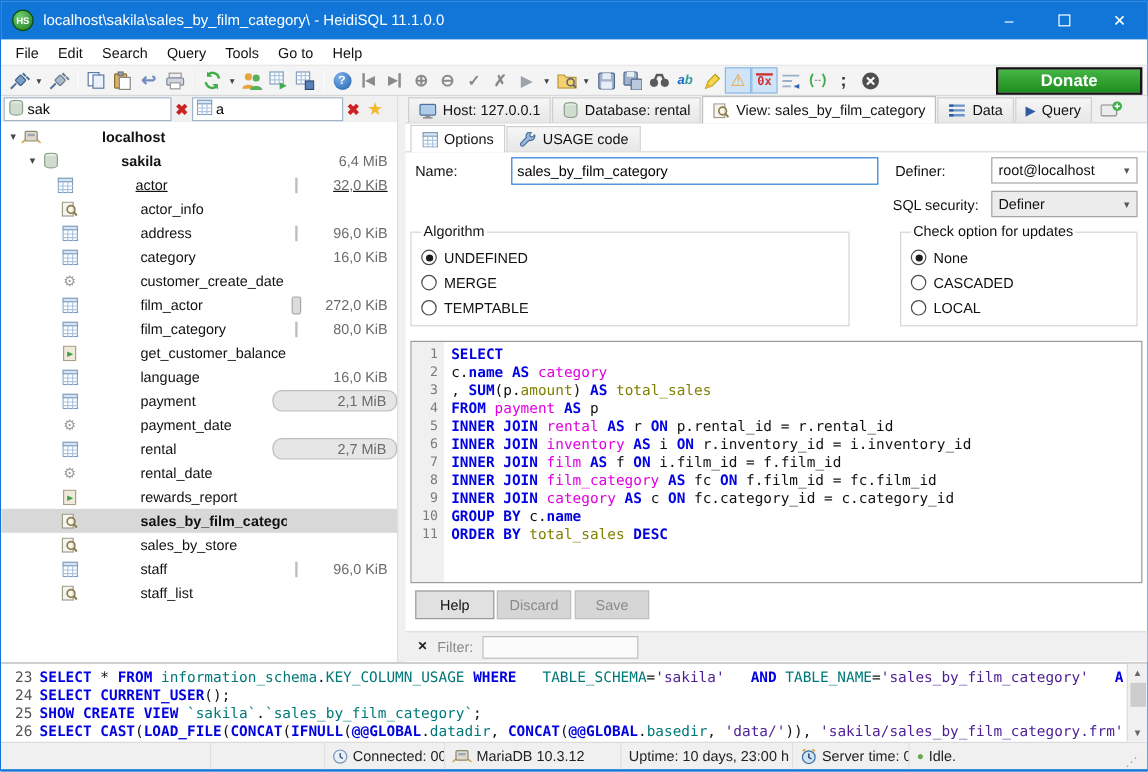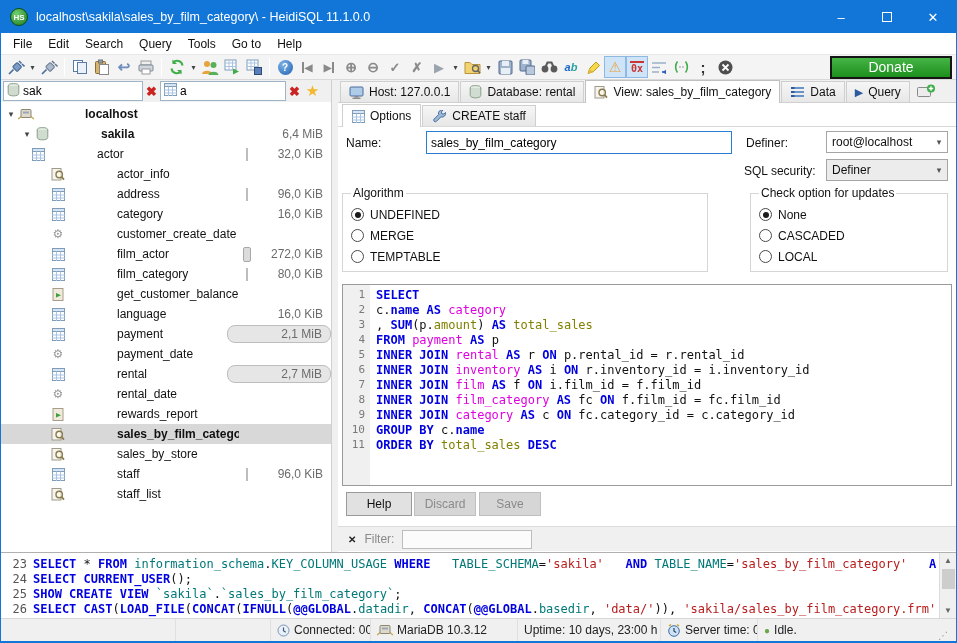--- a/index.html
+++ b/index.html
@@ -22,21 +22,21 @@
   .menu-item { padding:2px 8px; color:#111; }
 
   
   .toolbar { height:26px; background:#f4f4f4; border-top:1px solid #e8e8e8; border-bottom:1px solid #d9d9d9;
     display:flex; align-items:center; padding:0 4px; }
   .tbtn { min-width:22px; height:22px; border:1px solid transparent; display:flex; align-items:center; justify-content:center; background:transparent; }
   .tbtn.toggled { background:#cfe4f7; border-color:#8cbae4; }
   .tbtn.caret { min-width:11px; font-size:8px; color:#444; }
   .tsep { width:1px; height:18px; background:#c9c9c9; border-right:1px solid #fff; margin:0 4px; }
   .donate-btn { margin-left:auto; width:122px; height:23px; background:linear-gradient(#45b545,#1d8f1d);
-    border:2px solid #151515; color:#fff; font-weight:normal; font-size:14px; display:flex; align-items:center; justify-content:center; }
+    border:2px solid #151515; color:#fff; font-weight:bold; font-size:14px; display:flex; align-items:center; justify-content:center; }
   .gray-glyph { color:#8a8a8a; font-weight:bold; font-size:13px; }
   .help-circle { width:15px; height:15px; border-radius:50%; background:radial-gradient(circle at 35% 30%, #7fb4ea, #1d5fae);
     color:#fff; font-size:10px; font-weight:bold; display:flex; align-items:center; justify-content:center; }
 
   
   .content { display:flex; height:472px; background:#f0f0f0; }
 
   
   .left-panel { width:331px; background:#fff; border-right:1px solid #d0d0d0; display:flex; flex-direction:column; }
   .filter-row { height:22px; display:flex; align-items:center; background:#f0f0f0; }
@@ -89,21 +89,21 @@
   .sql-editor { position:absolute; left:4px; top:204px; width:610px; height:202px; border:1px solid #9a9a9a; background:#fff; display:flex; overflow:hidden; }
   .gutter { width:27px; background:#f0f0f0; padding-top:3px; }
   .gutter .ln { height:15px; font-family:"DejaVu Sans Mono",monospace; font-size:11px; color:#7a7a7a; text-align:right; padding-right:5px; }
   .code-area { flex:1; padding:3px 0 0 6px; }
   .code-line { height:15px; font-family:"DejaVu Sans Mono",monospace; font-size:12px; white-space:pre; }
 
   .c-k { color:#0000e0; font-weight:bold; }
   .c-t { color:#e000e0; }
   .c-i { color:#808000; }
   .c-p { color:#111; }
-  .c-s { color:#b91c1c; }
+  .c-s { color:#4c1d95; }
   .c-d { color:#007878; }
 
   .act-btn { position:absolute; top:412px; height:24px; background:#e1e1e1; border:1px solid #9a9a9a; font-size:12px;
     font-family:"Liberation Sans",sans-serif; display:flex; align-items:center; justify-content:center; }
   .act-btn.disabled { background:#d6d6d6; border-color:#bfbfbf; color:#8a8a8a; }
 
   .rp-filterbar { position:absolute; left:0; right:0; top:446px; height:25px; background:#f0f0f0; border-top:1px solid #dcdcdc; display:flex; align-items:center; }
   .rp-filterbar .fclose { padding:0 8px 0 10px; font-size:10px; font-weight:bold; color:#222; }
   .rp-filterbar .flabel { color:#8a8a8a; padding-right:8px; }
   .rp-filterbar input { width:130px; height:19px; border:1px solid #bdbdbd; background:#fbfbfb; outline:none; }
@@ -430,21 +430,21 @@
                 <svg width="13" height="14" viewBox="0 0 13 14" xmlns="http://www.w3.org/2000/svg">
                   <ellipse cx="6.5" cy="3" rx="5.3" ry="2.4" fill="#e3ece3" stroke="#8ba08b"></ellipse>
                   <path d="M1.2 3v7.5c0 1.3 2.4 2.4 5.3 2.4s5.3-1.1 5.3-2.4V3" fill="#cfdccf" stroke="#8ba08b"></path>
                 </svg>
               </span>
             </span>
             <span class="tlabel bold">sakila</span>
             <span class="bar-col"></span>
             <span class="tsize">6,4 MiB</span>
           </div>
-          <div class="tree-row" style="padding-left: 16px;">
+          <div class="tree-row" style="padding-left: 32px; text-decoration: underline;">
             <span class="exp"></span>
             <span class="ticon">
               <span style="display: inline-flex; align-items: center;">
                 <svg width="13" height="13" viewBox="0 0 13 13" xmlns="http://www.w3.org/2000/svg">
                   <rect x="0.5" y="0.5" width="12" height="12" fill="#fff" stroke="#7f9db9"></rect>
                   <rect x="0.5" y="0.5" width="12" height="3" fill="#d6e5f5" stroke="#7f9db9"></rect>
                   <path d="M0 7h13M0 10h13M4.5 3.5V13M8.5 3.5V13" stroke="#a9c4e3"></path>
                 </svg>
               </span>
             </span>
@@ -772,21 +772,21 @@
               </svg>
             </span>
             <span>Options</span>
           </div>
           <div class="subtab">
             <span style="display: inline-flex; align-items: center;">
               <svg width="15" height="13" viewBox="0 0 15 13" xmlns="http://www.w3.org/2000/svg">
                 <path d="M13.5 2.5a3.6 3.6 0 0 1-4.6 4.4L4.5 11.3a1.6 1.6 0 0 1-2.3-2.3L6.6 4.6A3.6 3.6 0 0 1 11 0l-1.6 2 .6 2 2-.1z" fill="#9db9d8" stroke="#4a6f9e"></path>
               </svg>
             </span>
-            <span>CREATE staff</span>
+            <span>USAGE code</span>
           </div>
         </div>
 
       <div class="form-label" style="left:8px; top:56px">Name:</div>
       <input class="name-input" value="sales_by_film_category" style="">
 
       <div class="form-label" style="left:408px; top:56px">Definer:</div>
       <div class="combo" style="left:488px; top:51px; width:122px">
         <span class="cval">root@localhost</span>
         <span class="carrow">▾</span>

